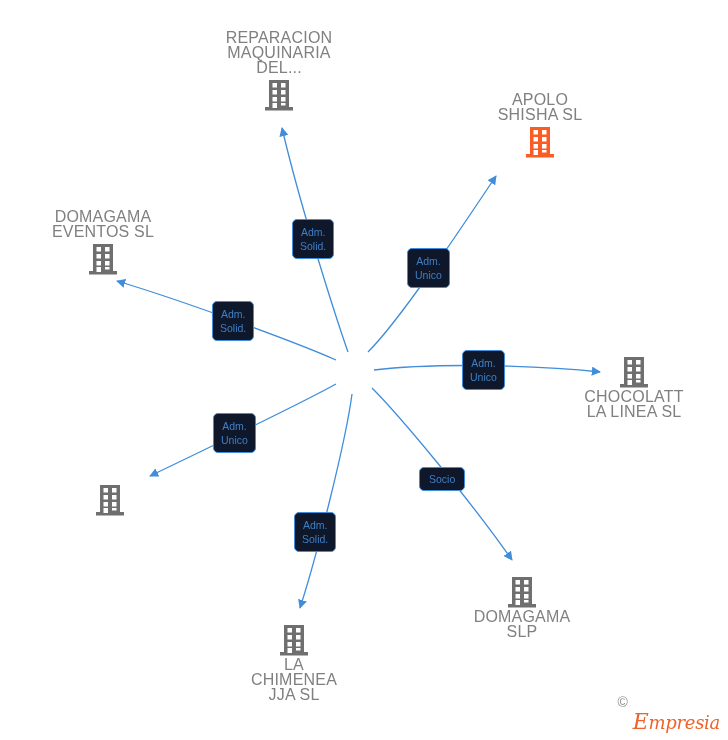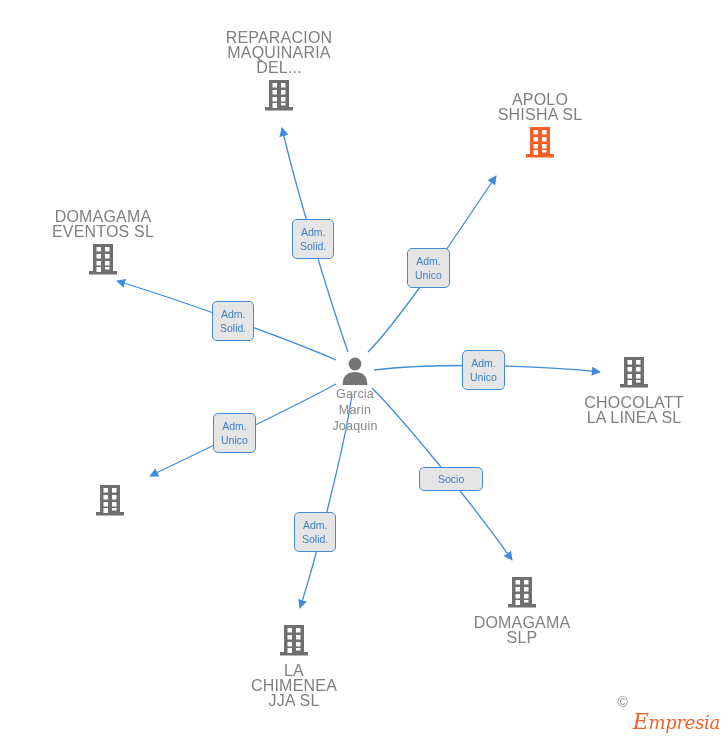--- a/index.html
+++ b/index.html
@@ -51,38 +51,38 @@
 
   
   .node.person .node-label {
     margin-top: 1px;
     font-size: 12.5px;
     line-height: 16px;
     color: #888888;
   }
   
   .node.label-top .node-label { margin-bottom: 3px; }
-  .node.label-bottom .node-label { margin-top: 6px; }
+  .node.label-bottom .node-label { margin-top: 0; }
 
   
   .edge-label {
     position: absolute;
     box-sizing: border-box;
-    background: #e5e5e5;
+    background: #0f172a;
     border: 1px solid #3f8ddb;
     border-radius: 5px;
     color: #3f7fc4;
     font-size: 10.5px;
     line-height: 14px;
     text-align: center;
     padding: 5px 7px;
     white-space: pre-line;
     cursor: pointer;
   }
-  .edge-label.single { padding: 4px 18px; }
+  .edge-label.single { padding: 4px 9px; }
 
   
   #watermark {
     position: absolute;
     right: 8px;
     bottom: 6px;
     display: flex;
     align-items: center;
     gap: 5px;
     user-select: none;
@@ -201,31 +201,20 @@
         <rect x="8.5" y="12" width="4.5" height="4.5" fill="#ffffff"></rect>
         <rect x="17" y="12" width="4.5" height="4.5" fill="#ffffff"></rect>
         <rect x="8.5" y="19" width="4.5" height="4.5" fill="#ffffff"></rect>
         <rect x="17" y="19" width="4.5" height="4.5" fill="#ffffff"></rect>
         <rect x="8.5" y="25" width="4.5" height="5" fill="#ffffff"></rect>
         <rect x="17" y="25" width="4.5" height="2.5" fill="#ffffff"></rect>
       </svg>
     </span>
   </div>
 
-  <div class="node person" style="left:355px; top:355px;">
-    <span class="icon-wrap">
-      <svg width="30" height="30" viewBox="0 0 30 30">
-        <circle cx="15" cy="9" r="6.4" fill="#757575"></circle>
-        <path d="M 2.6 30 C 2.6 20.2 8.2 17 15 17 C 21.8 17 27.4 20.2 27.4 30 Z" fill="#757575"></path>
-      </svg>
-    </span>
-    <div class="node-label">Garcia
-Marin
-Joaquin</div>
-  </div>
 
   <div class="node company label-bottom" style="left:634px; top:355px;">
     <span class="icon-wrap">
       <svg width="30" height="34" viewBox="0 0 30 34">
         <rect x="5" y="2" width="20" height="28" fill="#6f6f6f"></rect>
         <rect x="1" y="29" width="28" height="3.5" fill="#6f6f6f"></rect>
         <rect x="8.5" y="5" width="4.5" height="4.5" fill="#ffffff"></rect>
         <rect x="17" y="5" width="4.5" height="4.5" fill="#ffffff"></rect>
         <rect x="8.5" y="12" width="4.5" height="4.5" fill="#ffffff"></rect>
         <rect x="17" y="12" width="4.5" height="4.5" fill="#ffffff"></rect>

